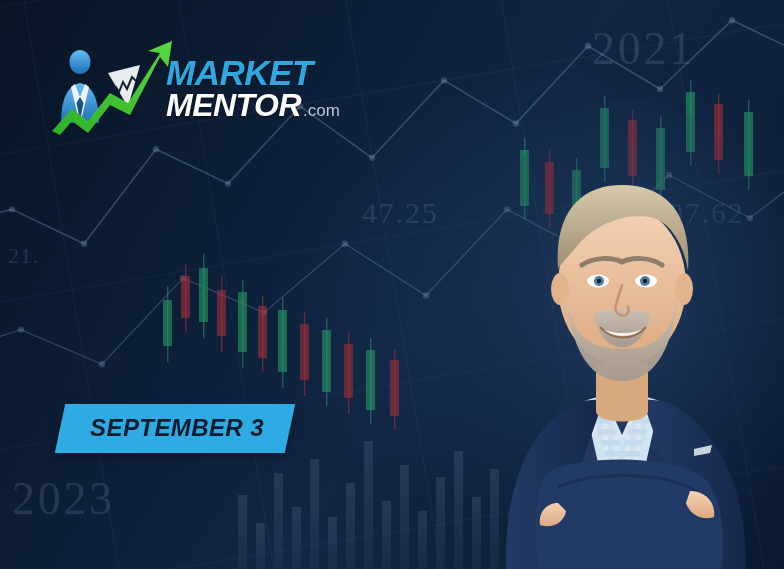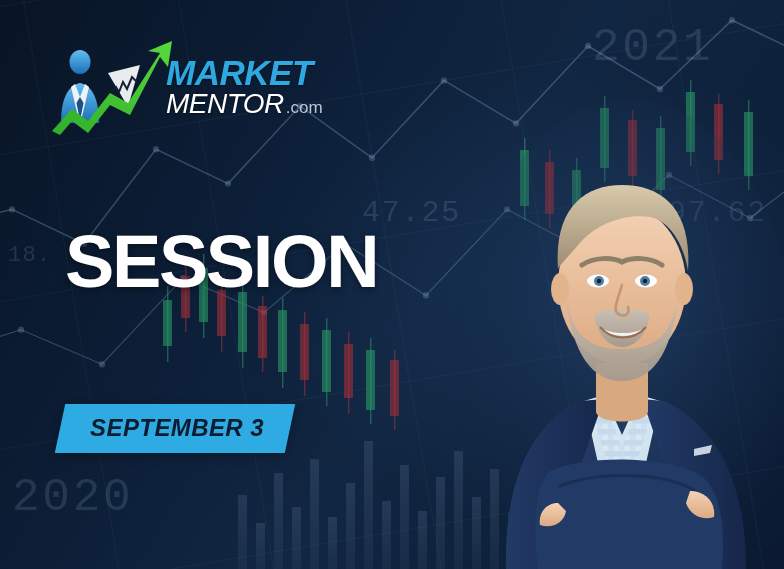--- a/index.html
+++ b/index.html
@@ -47,21 +47,21 @@
   .cg .body { background:rgba(40,150,100,0.62); }
   .cr .wick { background:rgba(175,52,62,0.72); }
   .cr .body { background:rgba(160,46,56,0.62); }
 
   
   .svg-bg { position:absolute; inset:0; width:100%; height:100%; }
 
   
   .bg-num {
     position:absolute;
-    font-family:Liberation Mono, monospace;
+    font-family:Liberation Serif, serif;
     color:rgba(168,195,225,0.16);
     letter-spacing:.06em;
     font-weight:400;
     white-space:nowrap;
     user-select:none;
   }
 
   
   .logo { position:absolute; left:48px; top:33px; width:290px; height:105px; }
   .logo-mark { position:absolute; left:0; top:2px; width:132px; height:100px; }
@@ -71,21 +71,21 @@
   .lt-stock {
     font-size:35px; font-weight:700; font-style:italic;
     color:#2fa8e0; letter-spacing:-0.5px;
     text-shadow:0 1px 2px rgba(0,0,0,.5);
   }
   .lt-market {
     font-size:34px; font-weight:300; color:#e8eef5;
     letter-spacing:.5px;
   }
   .lt-mentor {
-    font-size:28px; font-weight:400; font-style:italic; color:#ffffff;
+    font-size:32px; font-weight:700; font-style:italic; color:#ffffff;
     letter-spacing:-0.5px; text-shadow:0 1px 2px rgba(0,0,0,.5);
   }
   .lt-com { font-size:17px; font-weight:400; color:#b9c6d4; margin-left:2px; }
   .row2 { margin-top:2px; }
 
   
   .headline { position:absolute; left:65px; top:226px; }
   .h-strategy {
     font-size:74px; font-weight:700; color:#2fa8e0;
     letter-spacing:-2.4px; line-height:.88;
@@ -273,22 +273,22 @@
         <div class="vol" style="left: 490px; width: 9px; height: 100px;"></div>
         <div class="vol" style="left: 508px; width: 9px; height: 56px;"></div>
         <div class="vol" style="left: 526px; width: 9px; height: 88px;"></div>
         <div class="vol" style="left: 544px; width: 9px; height: 124px;"></div>
       </div>
 
     <div class="bg-layer" id="nums-g">
         <div class="bg-num" style="left: 592px; top: 22px; font-size: 46px;">2021</div>
         <div class="bg-num" style="left: 362px; top: 196px; font-size: 30px;">47.25</div>
         <div class="bg-num" style="left: 668px; top: 196px; font-size: 30px;">97.62</div>
-        <div class="bg-num" style="left: 12px; top: 472px; font-size: 46px;">2020</div>
-        <div class="bg-num" style="left: 8px; top: 243px; font-size: 22px;">18.</div>
+        <div class="bg-num" style="left: 12px; top: 472px; font-size: 46px;">2023</div>
+        <div class="bg-num" style="left: 8px; top: 243px; font-size: 22px;">21.</div>
       </div>
   </div>
 
   <div class="logo">
     <svg class="logo-mark" viewBox="0 0 132 100">
       <defs>
         <linearGradient id="manG" x1="0" y1="0" x2="0" y2="1">
           <stop offset="0" stop-color="#63bdf0"></stop>
           <stop offset="1" stop-color="#1b6fb8"></stop>
         </linearGradient>
@@ -315,21 +315,20 @@
         <span class="lt-stock">MARKET</span>
       </div>
       <div class="logo-row row2">
         <span class="lt-mentor">MENTOR</span>
         <span class="lt-com">.com</span>
       </div>
     </div>
   </div>
 
   <div class="headline">
-    <div class="h-session">SESSION</div>
   </div>
 
   <div class="date-badge">
     <span>SEPTEMBER 3</span>
   </div>
 
   <svg class="person" viewBox="0 0 330 470" preserveAspectRatio="xMidYMax meet">
     <defs>
       <linearGradient id="suitG" x1="0" y1="0" x2="1" y2="1">
         <stop offset="0" stop-color="#2b4472"></stop>

